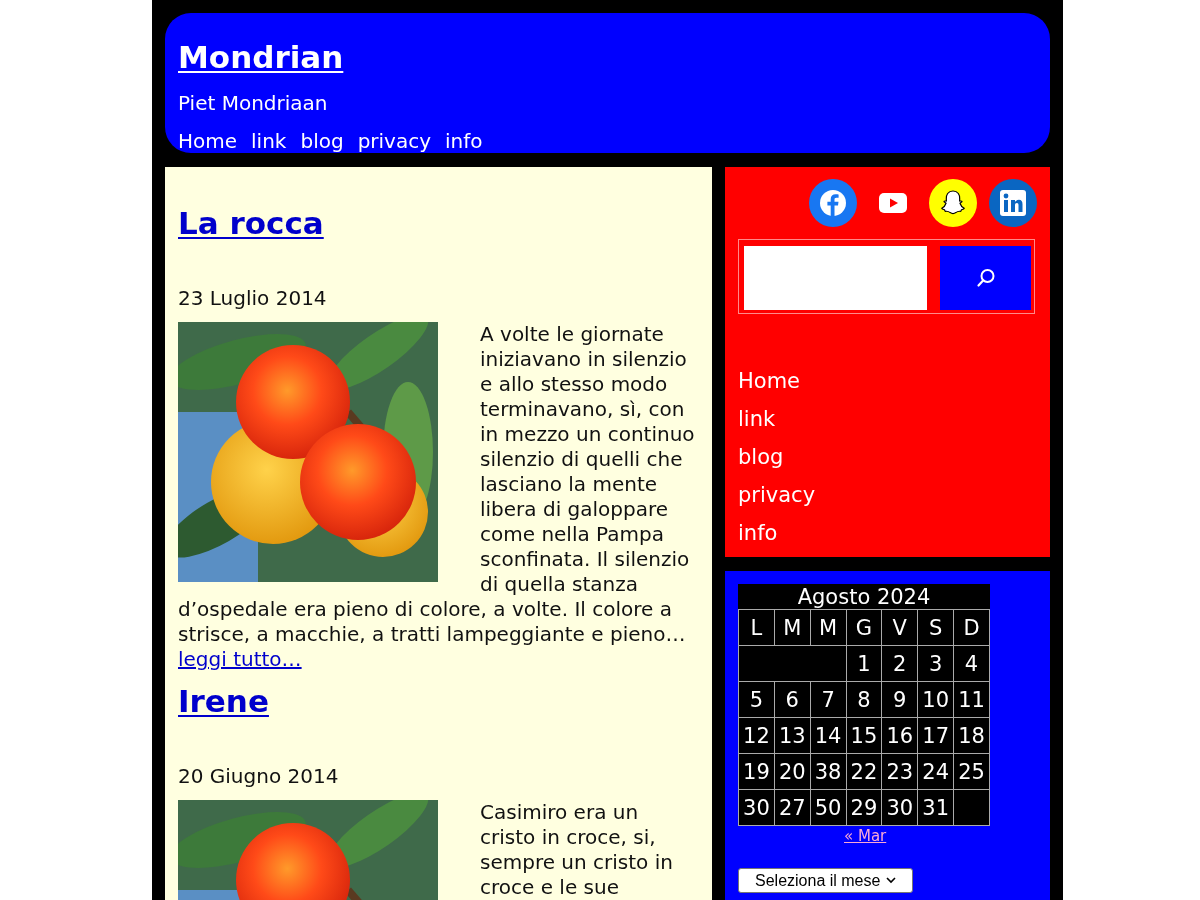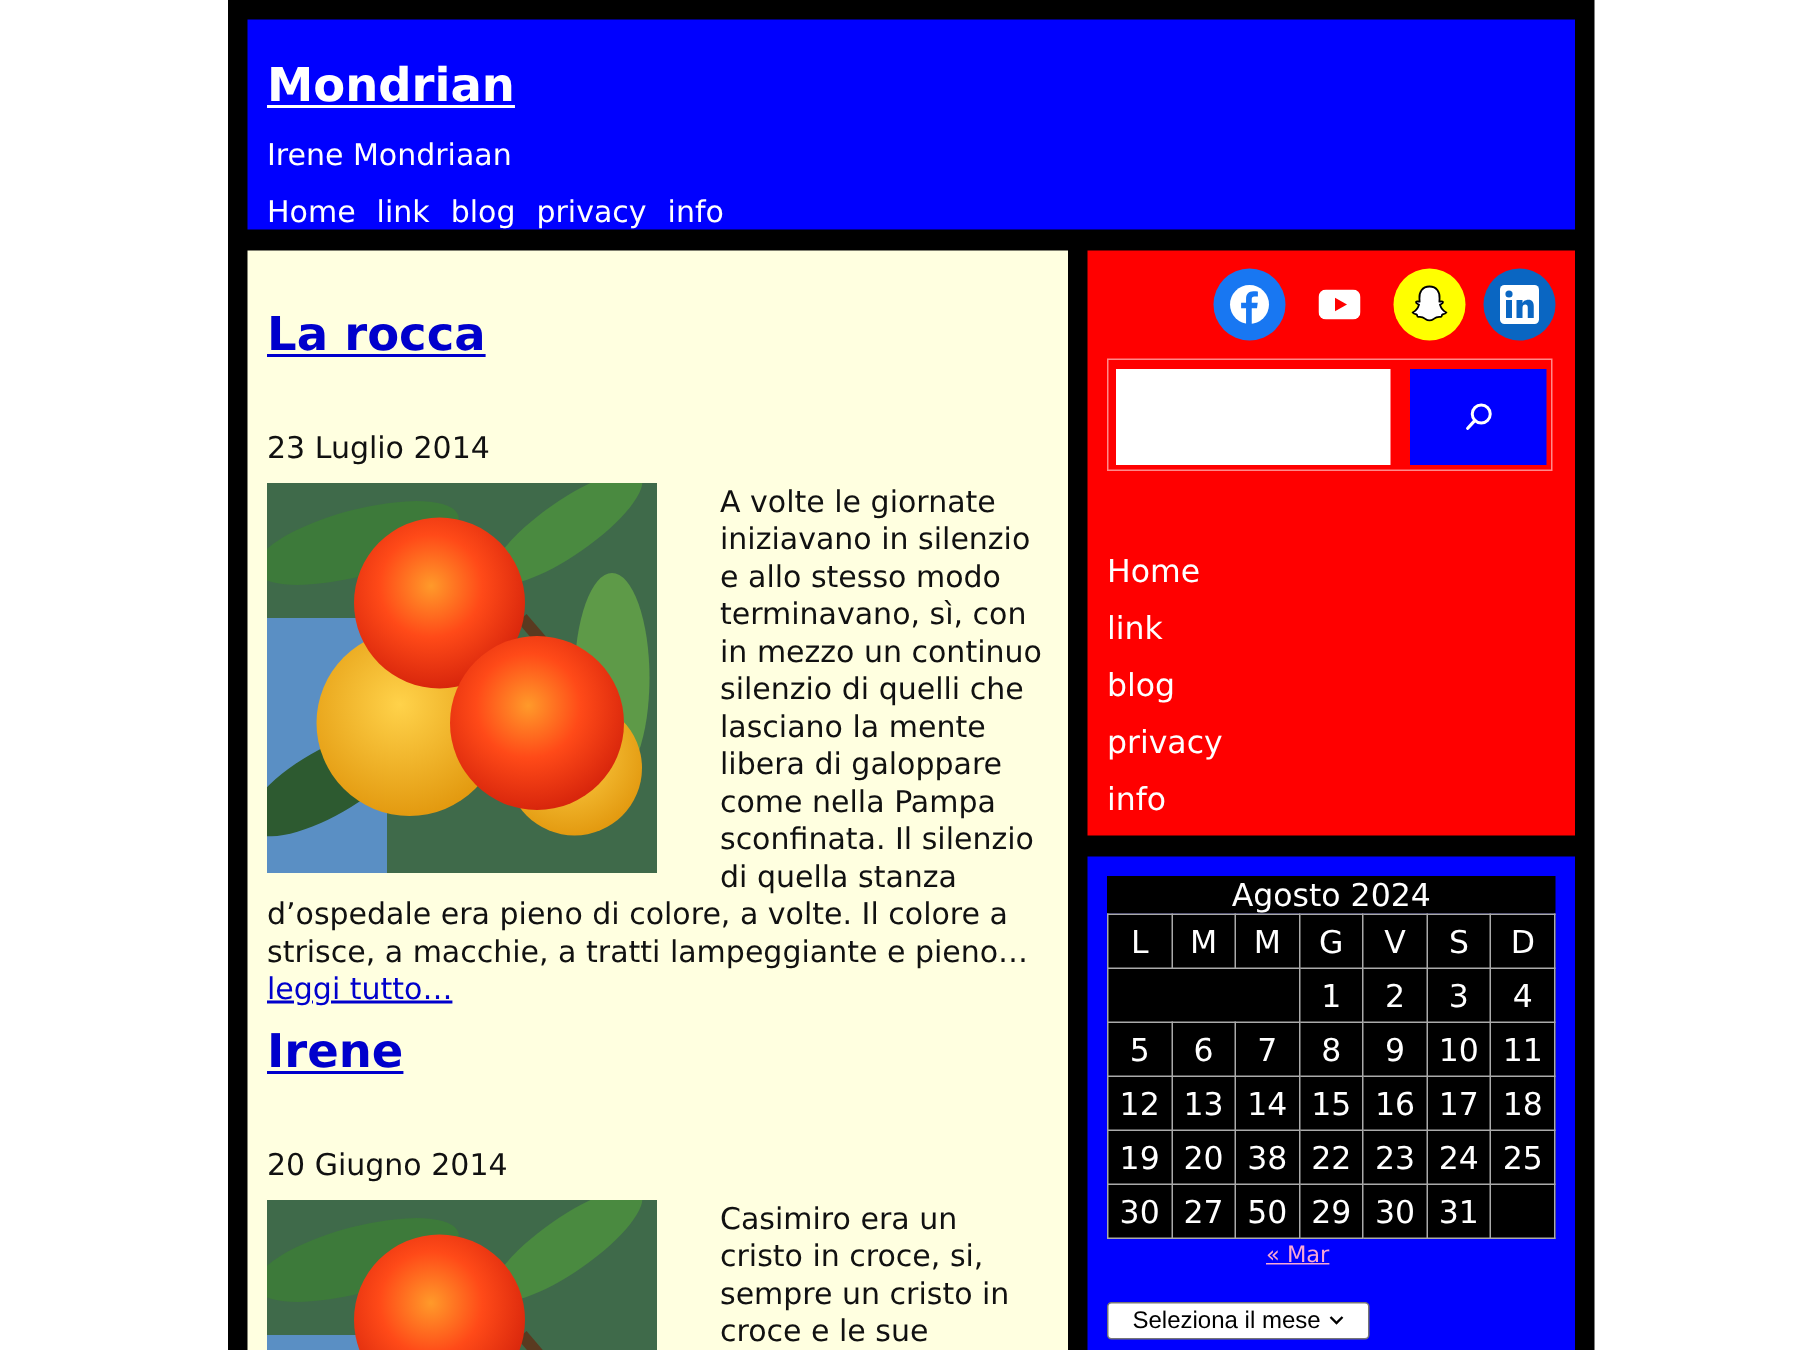--- a/index.html
+++ b/index.html
@@ -1,18 +1,18 @@
 <!DOCTYPE html>
 <html><head>
 <meta charset="utf-8">
 <style>
   html, body { margin:0; padding:0; background:#fff; width:1200px; height:900px; overflow:hidden; }
   body { font-family: "DejaVu Sans", sans-serif; }
   .page { position:absolute; left:152px; top:0; width:911px; height:900px; background:#000; }
-  .header { position:absolute; left:13px; top:13px; width:885px; height:140px; background:#0000ff; color:#fff; }
+  .header { position:absolute; left:13px; top:13px; width:885px; height:140px; background:#0000ff; color:#fff;border-radius:26px; }
   .site-title { position:absolute; left:13px; top:26px; font-size:31px; font-weight:bold; color:#fff; text-decoration:underline; text-decoration-thickness:2px; text-underline-offset:3px; }
   .tagline { position:absolute; left:13px; top:78px; font-size:20px; color:#fff; }
   .topnav { position:absolute; left:13px; top:116px; display:flex; gap:14px; font-size:20px; }
   .topnav span { color:#fff; cursor:pointer; }
 
   .main { position:absolute; left:13px; top:167px; width:547px; height:733px; background:#ffffe0; overflow:hidden; }
   .post { position:absolute; left:13px; width:520px; color:#111; }
   .post-title { font-size:31px; font-weight:bold; color:#0000cc; text-decoration:underline; text-decoration-thickness:2px; text-underline-offset:3px; display:inline-block; }
   .post-date { font-size:20px; margin-top:45px; }
   .post-body { margin-top:12px; font-size:20px; line-height:25px; }
@@ -22,34 +22,34 @@
   .side-red { position:absolute; left:573px; top:167px; width:325px; height:390px; background:#ff0000; }
   .socials { position:absolute; right:13px; top:12px; display:flex; gap:12px; }
   .soc { width:48px; height:48px; border-radius:50%; display:flex; align-items:center; justify-content:center; cursor:pointer; }
   .searchbox { position:absolute; left:13px; top:72px; width:297px; height:75px; border:1px solid #ff8a8a; box-sizing:border-box; }
   .search-input { position:absolute; left:5px; top:6px; width:183px; height:64px; background:#fff; border:none; box-sizing:border-box; }
   .search-btn { position:absolute; left:201px; top:6px; width:91px; height:64px; background:#0000ff; display:flex; align-items:center; justify-content:center; cursor:pointer; }
   .side-menu { position:absolute; left:13px; top:198px; font-size:21px; color:#fff; }
   .side-menu div { height:38px; line-height:32px; cursor:pointer; }
 
   .side-blue { position:absolute; left:573px; top:571px; width:325px; height:340px; background:#0000ff; }
-  .cal { position:absolute; left:13px; top:13px; width:299px; border-collapse:collapse; background:#000; color:#fff; font-size:21px; }
+  .cal { position:absolute; left:13px; top:13px; width:252px; border-collapse:collapse; background:#000; color:#fff; font-size:21px; }
   .cal caption { background:#000; color:#fff; text-align:center; font-size:21px; height:25px; line-height:26px; }
   .cal th, .cal td { border:1px solid #aaa; text-align:center; height:35px; width:42px; padding:0; font-weight:normal; }
   .cal-prev { position:absolute; left:119px; top:256px; font-size:15px; color:#f9a8d4; text-decoration:underline; cursor:pointer; }
   .month-select { position:absolute; left:13px; top:297px; height:23px; font-family:"Liberation Sans", sans-serif; font-size:16px; background:#fff; border:1px solid #767676; border-radius:3px; padding:0 16px; display:flex; align-items:center; gap:6px; cursor:pointer; }
 </style>
 </head>
 <body>
 
 <div class="page">
 
   <header class="header">
     <div class="site-title">Mondrian</div>
-    <div class="tagline">Irene Mondriaan</div>
+    <div class="tagline">Piet Mondriaan</div>
     <nav class="topnav">
       <span>Home</span>
       <span>link</span>
       <span>blog</span>
       <span>privacy</span>
       <span>info</span>
     </nav>
   </header>
 
   <main class="main">

